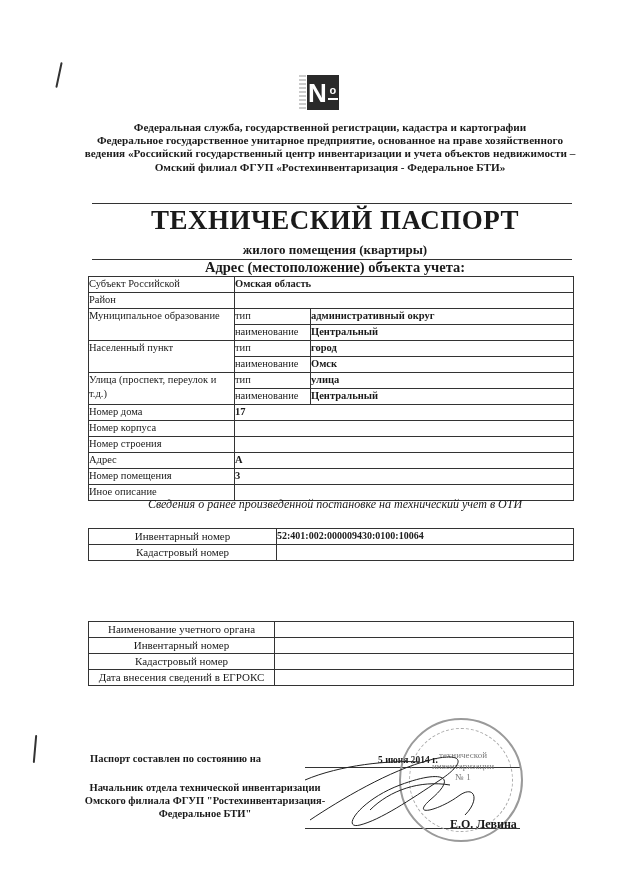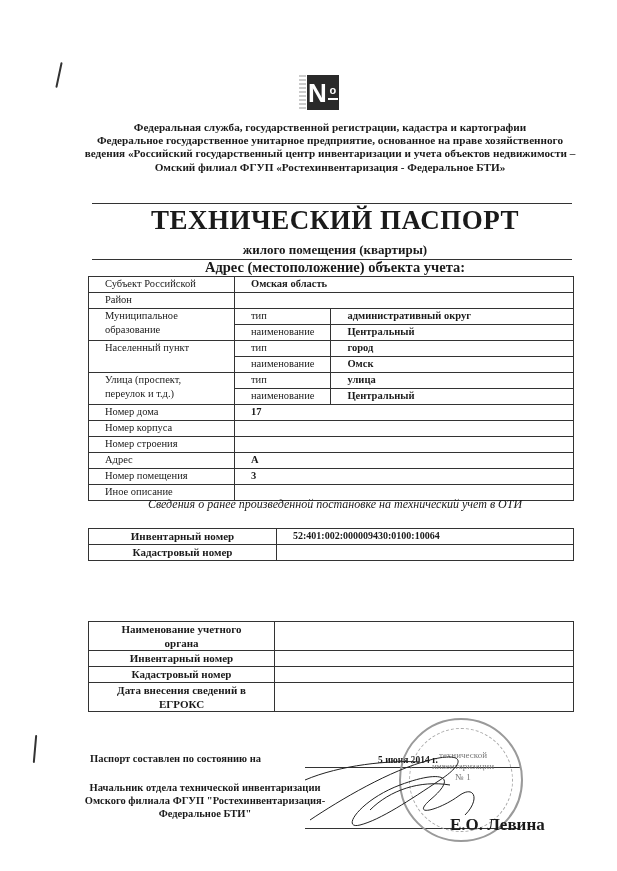--- a/index.html
+++ b/index.html
@@ -20,24 +20,24 @@
     .logo .box .o { font-size: 11px; display: inline-flex; flex-direction: column; align-items: center; margin-left: 1px; }
     .logo .box .o span.bar { display:block; width: 10px; height: 2px; background:#fff; margin-top: 2px; }
     .header {
       left: 90px; top: 121px; width: 480px; text-align: center; font-weight: bold; font-size: 11.2px; line-height: 13.2px;
     }
     .hr { position: absolute; height: 0; border-top: 1.5px solid #333; }
     .title { left: 90px; top: 205px; width: 490px; text-align: center; font-weight: bold; font-size: 27px; letter-spacing: 0.5px; }
     .subtitle { left: 90px; top: 242px; width: 490px; text-align: center; font-weight: bold; font-size: 13px; }
     .addr-title { left: 90px; top: 259px; width: 490px; text-align: center; font-weight: bold; font-size: 14.5px; }
     table.grid { border-collapse: collapse; position: absolute; font-size: 10.5px; }
-    table.grid td { border: 1px solid #333; padding: 0 16px; height: 15px; vertical-align: top; line-height: 14px; }
+    table.grid td { border: 1px solid #333; padding: 0 0; height: 15px; vertical-align: top; line-height: 14px; }
     .val { font-weight: bold; }
     .italic-note { text-align: center; font-style: italic; font-size: 11px; }
-    .center { text-align: center; font-weight: bold; }
+    .center { text-align: center; }
     .footer-text { font-weight: bold; font-size: 10.5px; line-height: 13px; }
     .stamp {
       position: absolute; left: 399px; top: 718px; width: 124px; height: 124px; border-radius: 50%;
       border: 2px solid #9a9a9a; box-sizing: border-box;
     }
     .stamp::after {
       content: ""; position: absolute; inset: 8px; border-radius: 50%; border: 1px dashed #aaa;
     }
     .stamp-inner { position: absolute; left: 22px; top: 30px; width: 80px; text-align: center; font-size: 9px; color: #777; line-height: 11px; }
   </style>
@@ -206,13 +206,13 @@
     <div>№ 1</div>
   </div>
 </div>
 
 <svg class="abs" style="left:300px; top:740px;" width="220" height="100" viewBox="0 0 220 100">
   <path d="M10,80 C40,60 90,30 130,20 C160,12 170,20 140,40 C110,60 80,80 60,85 C40,90 60,60 100,45 C140,30 160,35 130,60 C110,78 140,70 160,55 C175,45 180,60 165,75" fill="none" stroke="#222" stroke-width="1"></path>
   <path d="M5,40 C40,25 90,20 120,22" fill="none" stroke="#222" stroke-width="1"></path>
   <path d="M70,70 C90,50 120,40 150,45" fill="none" stroke="#222" stroke-width="1"></path>
 </svg>
 
-<div class="abs footer-text" style="left:450px; top:818px; font-size:17px;">Е.О. Левина</div>
+<div class="abs footer-text" style="left:450px; top:818px; font-size:12px;">Е.О. Левина</div>
 
 </body></html>

